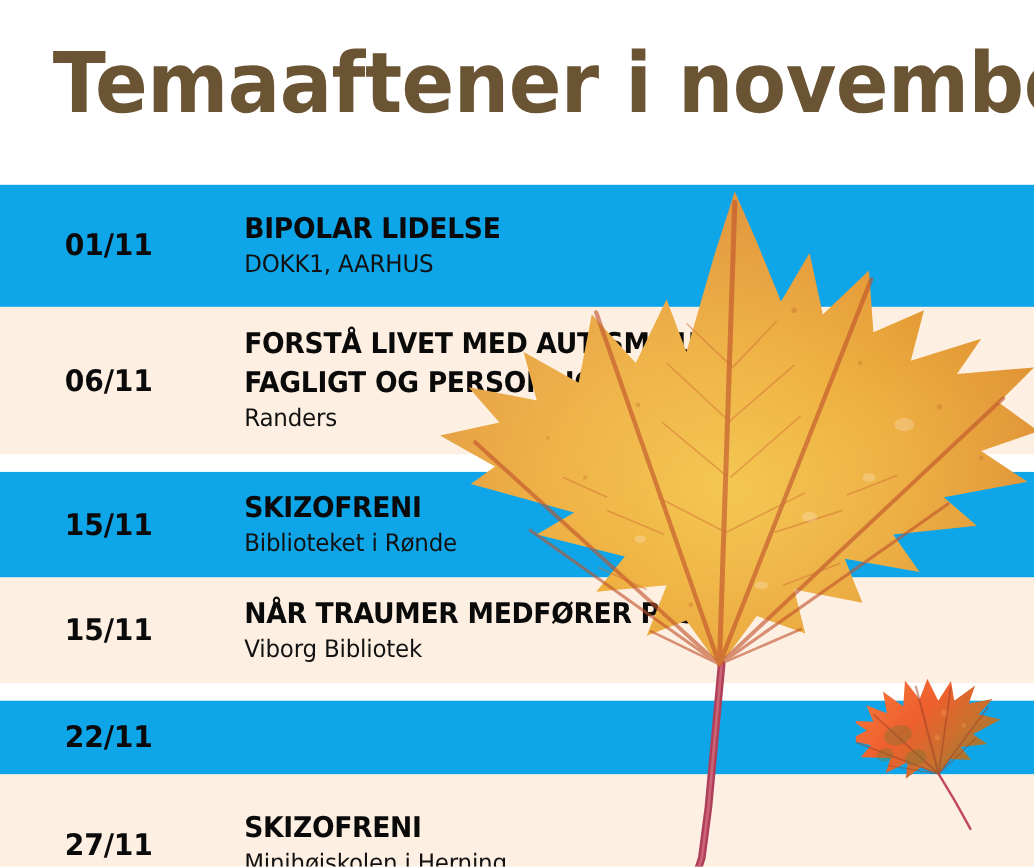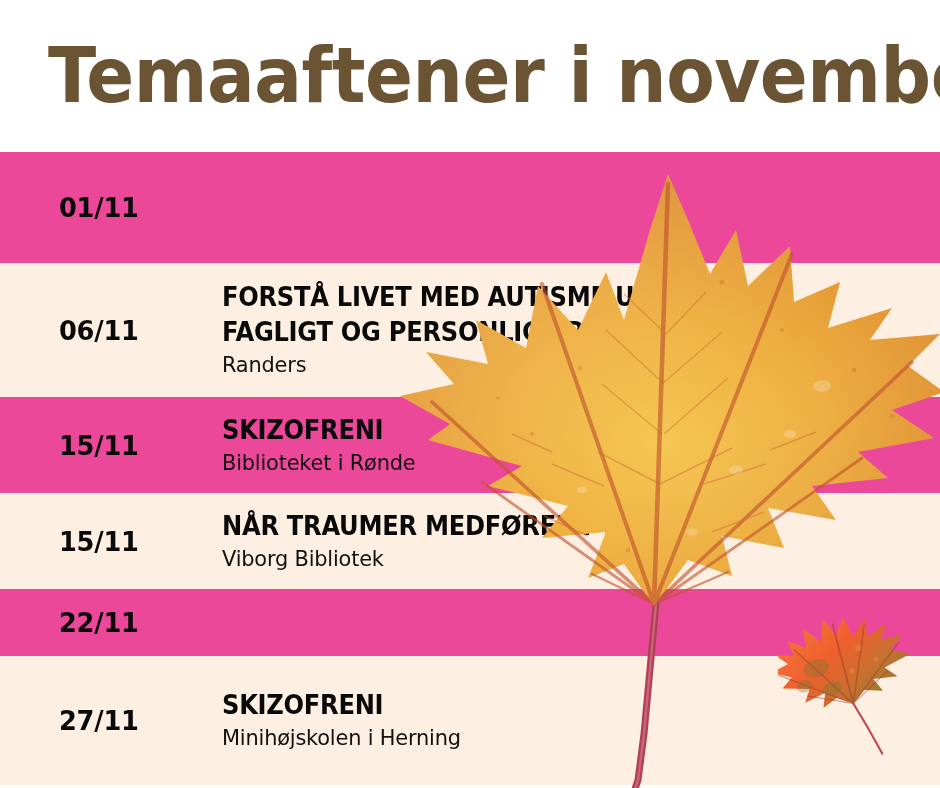--- a/index.html
+++ b/index.html
@@ -57,21 +57,21 @@
     height: 636px;
     z-index: 1;
   }
 
   .row {
     position: relative;
     width: 940px;
     display: flex;
     align-items: center;
   }
-  .row.dark  { background: #ec4899; }
+  .row.dark  { background: #0ea5e9; margin-top: 16px; }
   .row.light { background: #fdf0e3; }
 
   .row-date {
     width: 222px;
     flex: 0 0 222px;
     padding-left: 62px;
     font-family: "DejaVu Sans", sans-serif;
     font-weight: bold;
     font-size: 27px;
     color: #0a0a0a;
@@ -284,20 +284,24 @@
           <circle cx="106" cy="56" r="2.2"></circle>
         </g>
       </g>
     </svg>
   </div>
 
   <div class="rows">
 
     <div class="row dark" style="height:111px">
       <div class="row-date">01/11</div>
+      <div class="row-body">
+        <div class="row-title">BIPOLAR LIDELSE</div>
+        <div class="row-venue">DOKK1, AARHUS</div>
+      </div>
     </div>
 
     <div class="row light" style="height:134px">
       <div class="row-date">06/11</div>
       <div class="row-body">
         <div class="row-title">FORSTÅ LIVET MED AUTISME UD FRA ET
 FAGLIGT OG PERSONLIGT PERSPEKTIV</div>
         <div class="row-venue">Randers</div>
       </div>
     </div>

